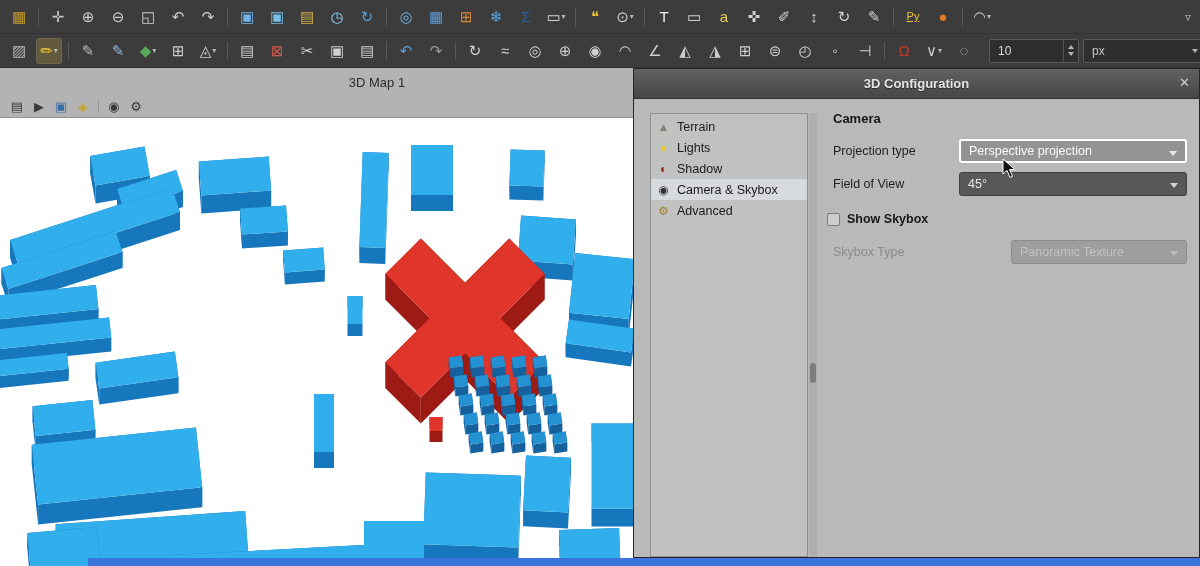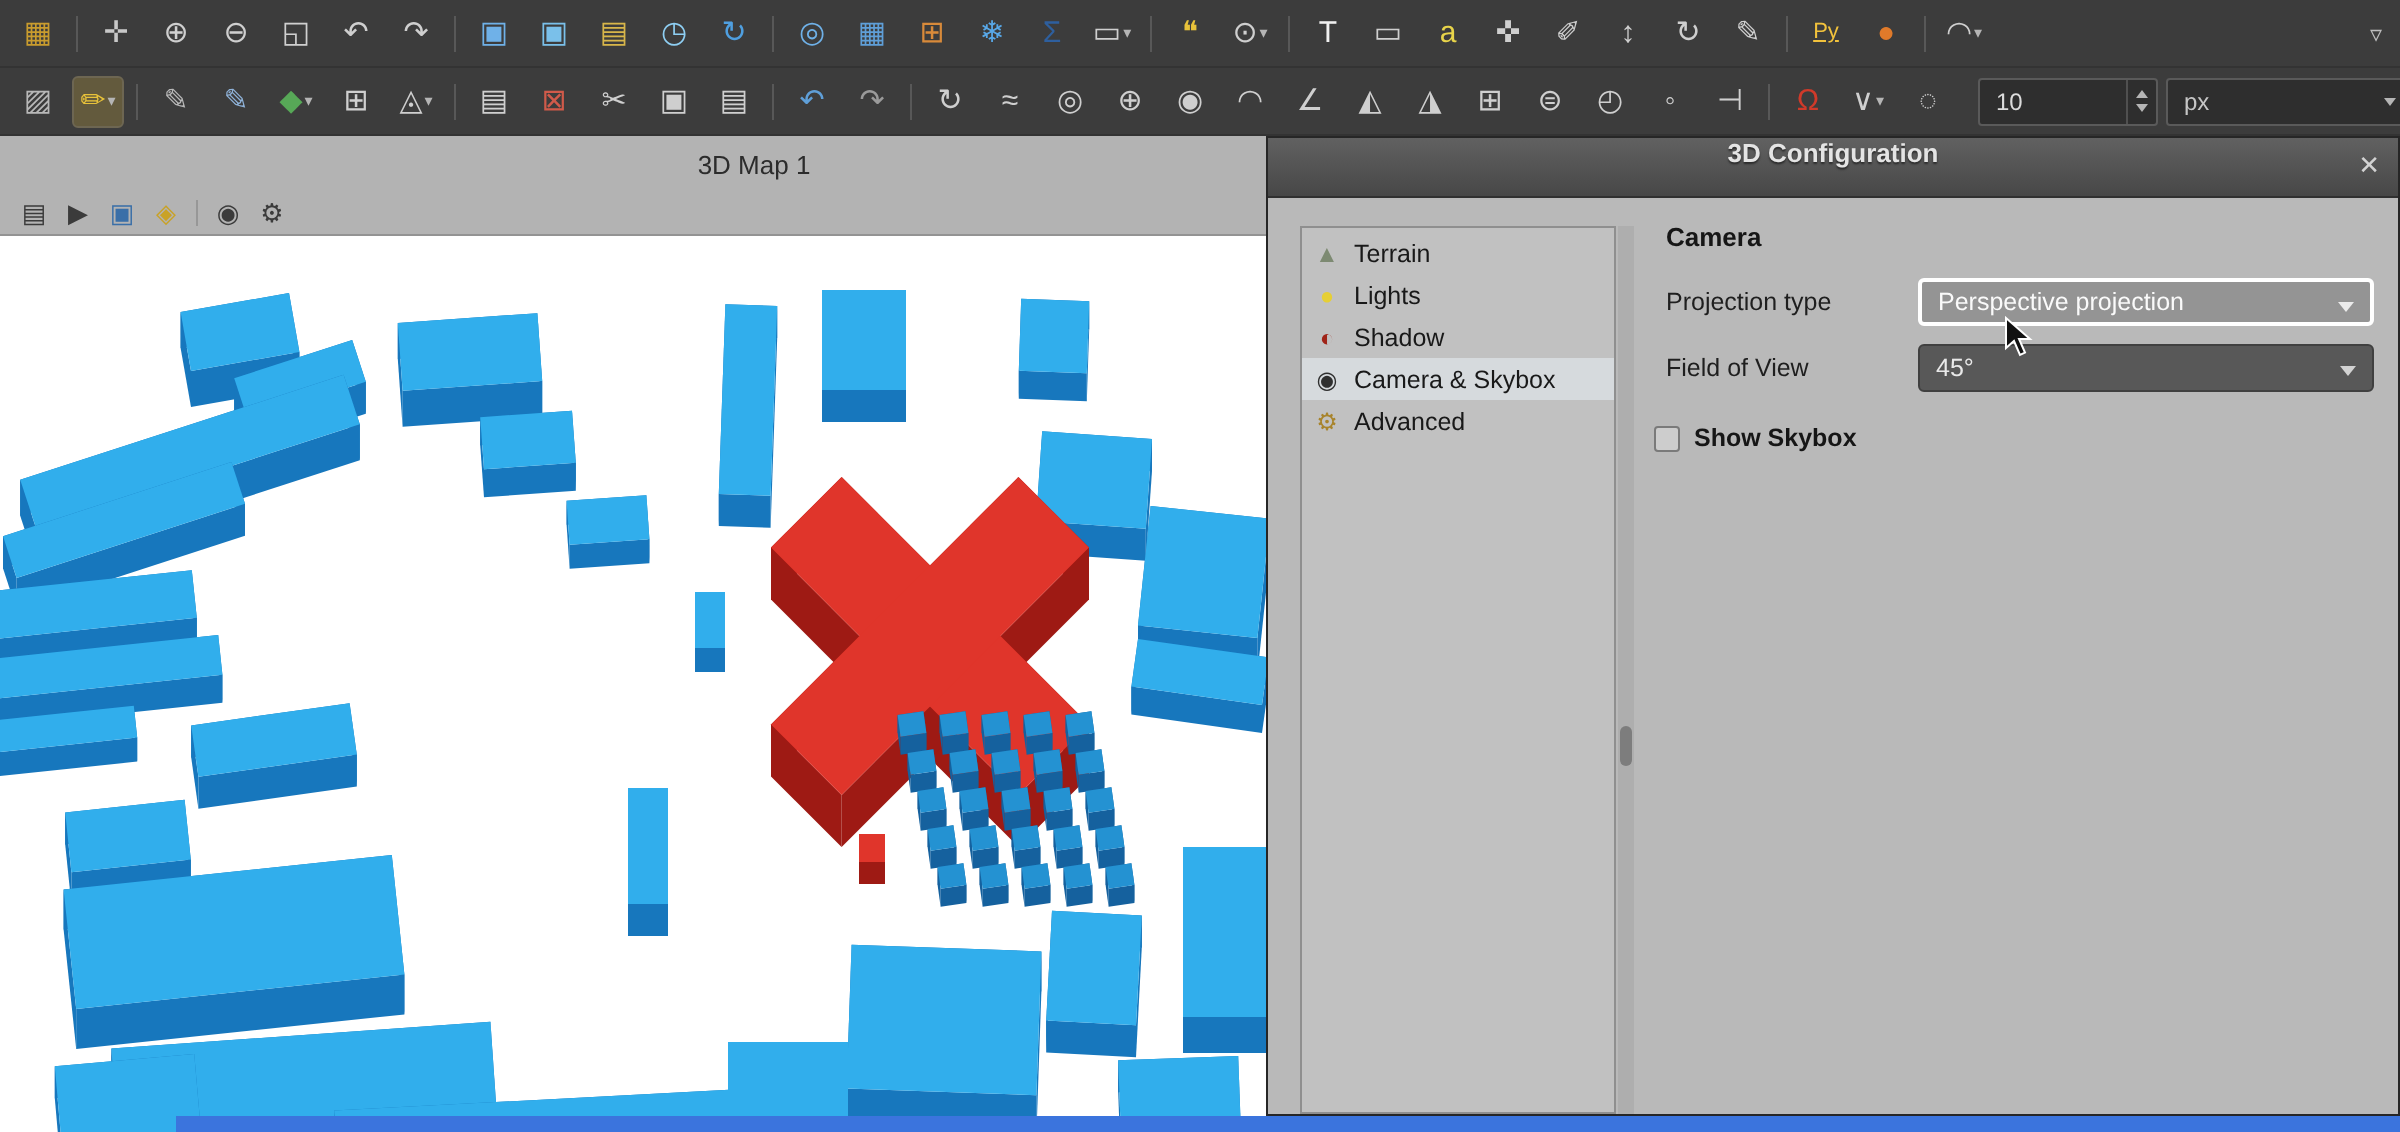--- a/index.html
+++ b/index.html
@@ -32,21 +32,21 @@
   .map-titlebar span { position:absolute; left:377px; top:7px; transform:translateX(-50%); }
   .map-toolbar { height:22px; border-bottom:1px solid #939393; display:flex; align-items:center; padding-left:6px; }
   .map-toolbar .tb-icon { width:20px; height:18px; font-size:13px; margin:0 1px; }
   .map-toolbar .tb-sep { height:13px; background:#979797; }
   .map-canvas { position:absolute; left:0; top:50px; right:0; bottom:0; background:#fff; }
   .map-canvas svg { display:block; width:100%; height:100%; }
 
   
   .dialog { position:absolute; left:633px; top:68px; width:567px; height:490px; background:#b9b9b9;
             border:1px solid #262626; display:flex; flex-direction:column; }
-  .dialog-titlebar { flex:0 0 30px; background:linear-gradient(#616161,#474747); display:flex; 
+  .dialog-titlebar { flex:0 0 30px; background:linear-gradient(#616161,#474747); display:flex; align-items:center;
                      justify-content:center; position:relative; border-bottom:1px solid #303030; }
   .dialog-title { font-weight:bold; font-size:13px; color:#e4e4e4; text-shadow:0 1px 1px #2a2a2a; }
   .dialog-close { position:absolute; right:9px; top:7px; color:#d2d2d2; font-size:13px; line-height:1; }
   .dialog-body { flex:1; display:flex; min-height:0; }
 
   .page-list { margin:14px 0 0 16px; width:158px; background:#c1c1c1; border:1px solid #8f8f8f; padding-top:2px; flex:0 0 auto; }
   .page-item { display:flex; align-items:center; gap:6px; height:21px; padding:0 5px; font-size:12.5px; color:#191919; }
   .page-item.selected { background:#d6dadd; }
   .page-icon { width:15px; text-align:center; font-size:12px; line-height:1; }
   .list-scrollbar { width:8px; margin:14px 2px 0 1px; background:#aeaeae; position:relative; flex:0 0 auto; }
@@ -668,20 +668,26 @@
           <div class="combo dark">
             <span>45°</span>
           </div>
         </div>
 
         <div class="check-row">
           <span class="checkbox"></span>
           <label>Show Skybox</label>
         </div>
 
+        <div class="field-row disabled">
+          <label>Skybox Type</label>
+          <div class="combo disabled w176">
+            <span>Panoramic Texture</span>
+          </div>
+        </div>
 
 
       </div>
     </div>
   </div>
 
   <div class="status-strip" style="background: rgb(59, 116, 221);"></div>
 
   <svg class="cursor" width="16" height="21" viewBox="0 0 16 21">
     <polygon points="1,1 1,16 5,12.5 8,19.5 10.5,18.3 7.5,11.5 13,11.5" fill="#111" stroke="#fff" stroke-width="1"></polygon>

